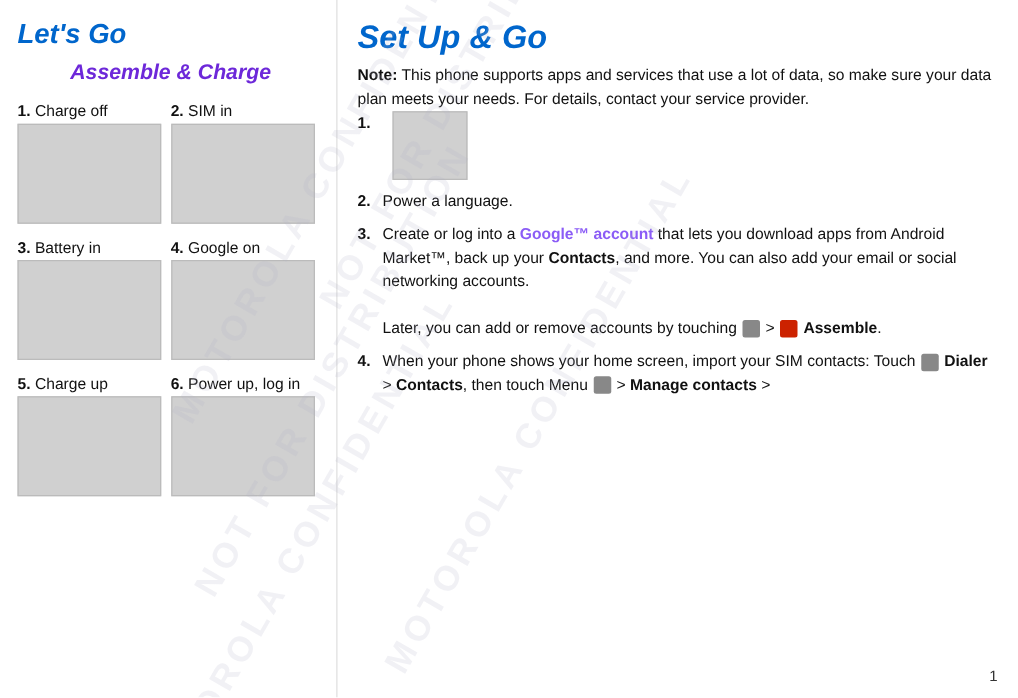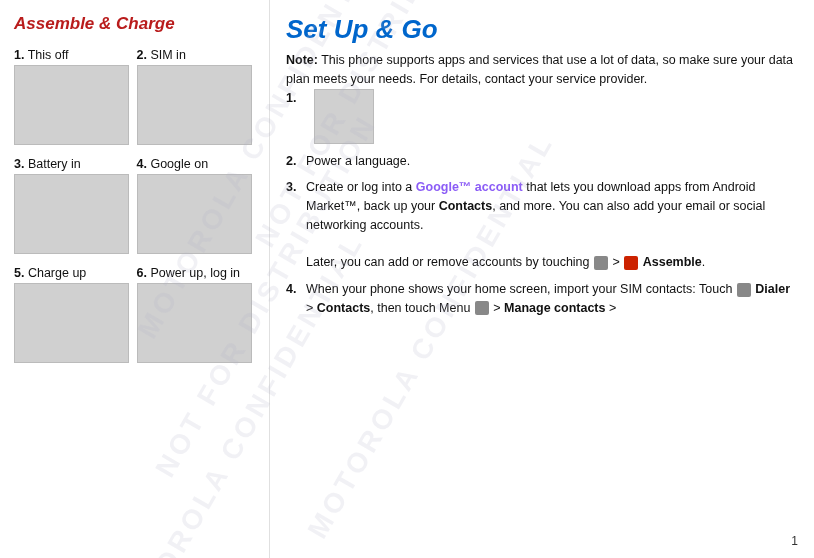--- a/index.html
+++ b/index.html
@@ -52,22 +52,23 @@
       font-style: italic;
       font-weight: bold;
       color: #0066cc;
       margin-bottom: 8px;
     }
 
     .left-panel .section-title {
       font-size: 17px;
       font-style: italic;
       font-weight: bold;
-      color: #b91c1c;
+      color: #6d28d9;
       margin-bottom: 10px;
+      text-align: center;
     }
 
     .image-grid {
       display: grid;
       grid-template-columns: 1fr 1fr;
       grid-template-rows: repeat(3, auto);
       gap: 0;
     }
 
     .grid-cell {
@@ -203,28 +204,29 @@
 
 <div class="watermark">
   <span>MOTOROLA CONFIDENTIAL</span>
   <span>NOT FOR DISTRIBUTION</span>
   <span>MOTOROLA CONFIDENTIAL</span>
   <span>NOT FOR DISTRIBUTION</span>
   <span>MOTOROLA CONFIDENTIAL</span>
 </div>
 
 <div class="left-panel">
+  <div class="page-title">Let's Go</div>
   <div class="section-title">Assemble &amp; Charge</div>
 
   <div class="image-grid">
 
     <div class="grid-cell">
       <div class="step-label">
         <span class="step-num">1.</span>
-        <span>This off</span>
+        <span>Charge off</span>
       </div>
       <div class="image-placeholder"></div>
     </div>
     <div class="grid-cell">
       <div class="step-label">
         <span class="step-num">2.</span>
         <span>SIM in</span>
       </div>
       <div class="image-placeholder"></div>
     </div>

